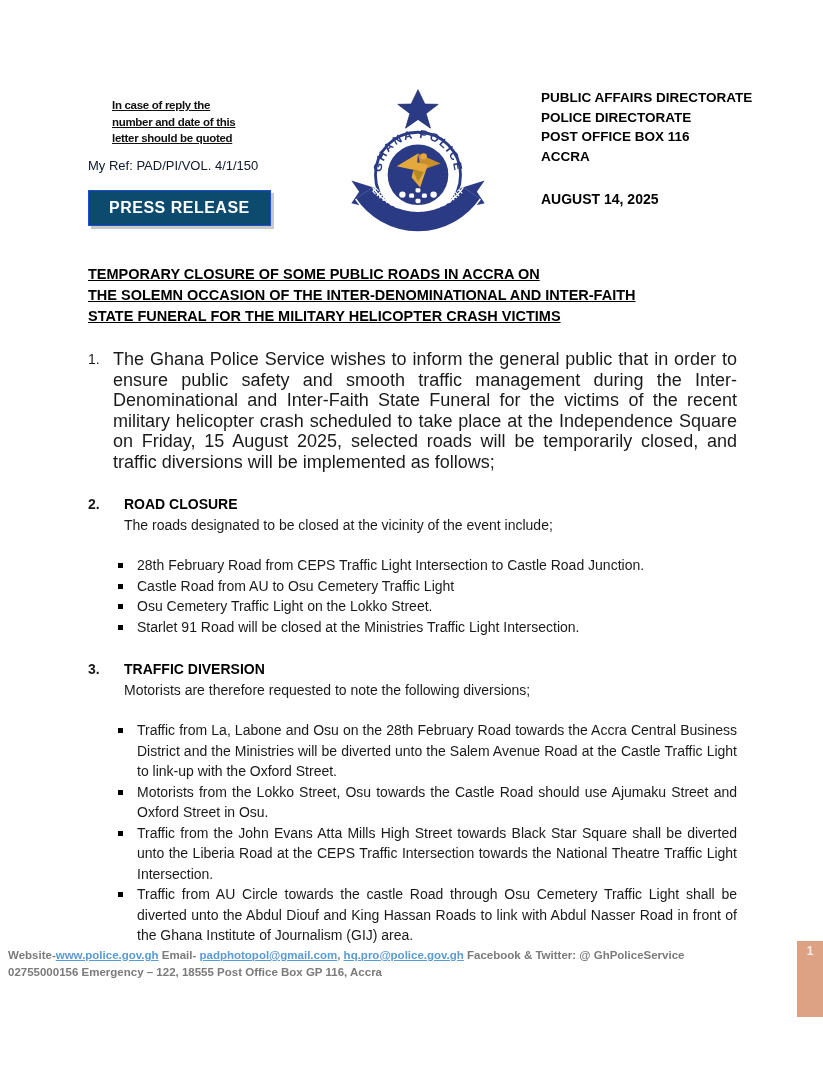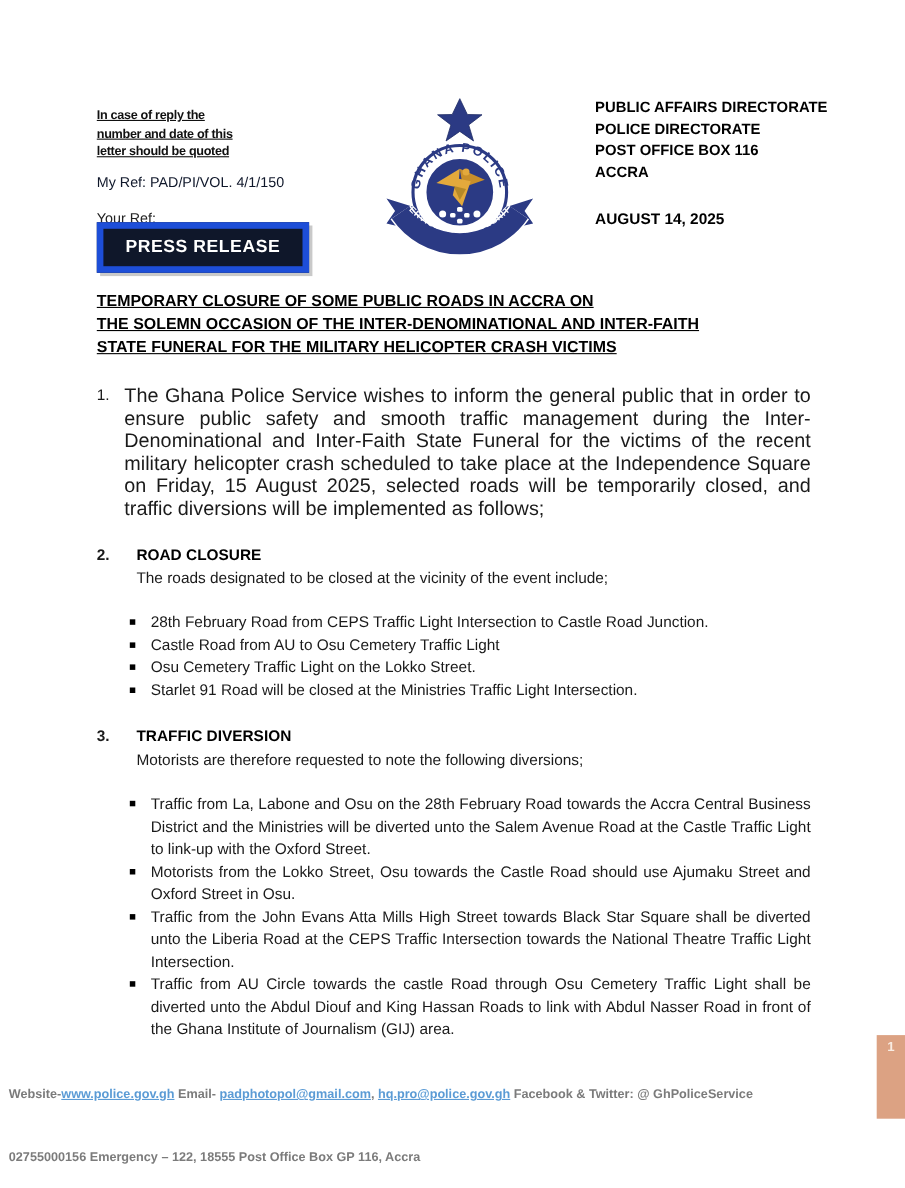--- a/index.html
+++ b/index.html
@@ -9,28 +9,28 @@
     background:#ffffff; overflow:hidden;
     font-family:"Liberation Sans", sans-serif; color:#1a1a1a;
   }
   
   .reply-note {
     position:absolute; left:88px; top:97px; width:150px;
     font-size:11.5px; font-weight:bold; line-height:16.5px; color:#111;
     letter-spacing:-0.3px;
   }
   .reply-note span { display:inline; text-decoration:underline; }
-  .reply-note div { white-space:nowrap; }
+  .reply-note div { white-space:nowrap;margin-left:24px; }
   .my-ref { position:absolute; left:88px; top:158px; font-size:13px; color:#0f172a; }
   .your-ref { position:absolute; left:88px; top:191px; font-size:13px; color:#222; }
   .press-badge {
-    position:absolute; left:88px; top:202px; z-index:3;
-    background:#0f172a; color:#fff; font-size:16px; font-weight:bold;
+    position:absolute; left:88px; top:190px; z-index:3;
+    background:#0c4a6e; color:#fff; font-size:16px; font-weight:bold;
     letter-spacing:0.5px; padding:8px 20px;
-    border:6px solid #1d4ed8; box-shadow:3px 3px 0 #c9c9c9;
+    border:1px solid #1d4ed8; box-shadow:3px 3px 0 #c9c9c9;
   }
   .crest { position:absolute; left:347px; top:84px; }
   .address {
     position:absolute; left:541px; top:88px; width:260px;
     font-size:13.5px; font-weight:bold; line-height:19.5px; color:#000;
   }
   .address .date { margin-top:24px; font-size:14px; }
   
   .main { position:absolute; left:88px; top:264px; width:649px; }
   .title { font-size:14.5px; font-weight:bold; line-height:21px; color:#000; }
@@ -49,21 +49,21 @@
   .blt::after {
     content:""; position:absolute; left:0; top:8px;
     width:5px; height:5px; background:#000;
   }
   .blt-text { flex:1; text-align:justify; }
   
   .footer {
     position:absolute; left:8px; top:947px; width:775px;
     font-size:11.5px; font-weight:bold; line-height:16.5px; color:#7b7b7b;
   }
-  .footer .fline { white-space:nowrap;margin-top:40px; }
+  .footer .fline { white-space:nowrap; }
   .flink { color:#5b9bd5; text-decoration:underline; cursor:pointer; }
   .page-marker {
     position:absolute; left:797px; top:941px; width:26px; height:76px;
     background:#dca283; color:#f9ece2; font-size:12px; font-weight:bold;
     text-align:center; padding-top:3px;
   }
 </style>
 </head>
 <body>
 

